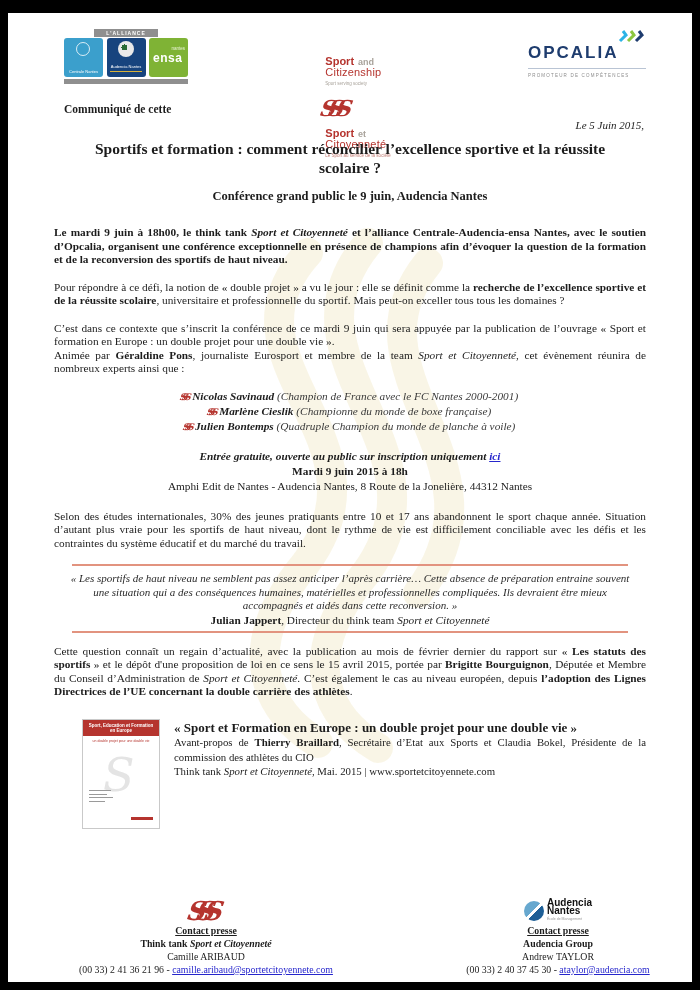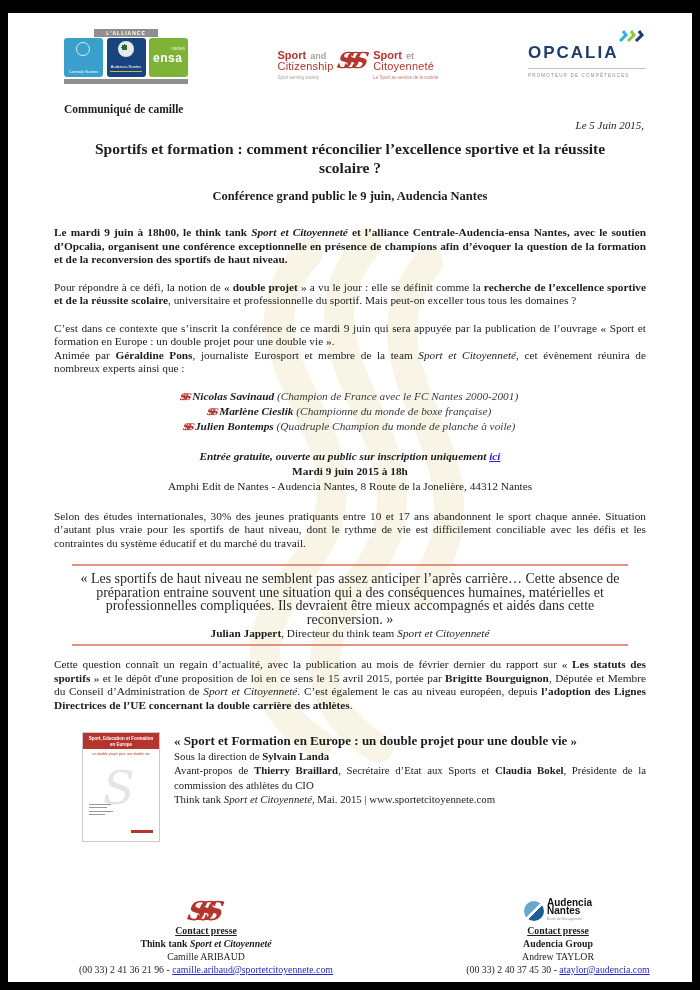--- a/index.html
+++ b/index.html
@@ -21,21 +21,21 @@
   .al-ensa { background:#7fb335; }
   .al-emblem { position:absolute; top:4px; left:12px; width:14px; height:14px; border:1px solid rgba(255,255,255,.8); border-radius:50%; }
   .al-globe { position:absolute; top:3px; left:11px; width:16px; height:16px; border-radius:50%; background:#e9e9e9;
     background-image:radial-gradient(circle at 40% 40%, #2a6b35 3px, transparent 3px); }
   .al-lbl { position:absolute; bottom:3px; width:100%; text-align:center; color:#fff; font-size:4px; line-height:5px; }
   .al-audencia .al-lbl { bottom:5px; border-bottom:1px solid #d8b23a; padding-bottom:2px; width:80%; left:10%; }
   .al-ensa-small { position:absolute; top:8px; right:3px; color:#eaf4d8; font-size:4.5px; }
   .al-ensa-big { position:absolute; top:13px; left:4px; color:#fff; font-size:12px; font-weight:bold; letter-spacing:.5px; }
   .al-bot { background:#8f8f8f; height:5px; margin-top:2px; }
 
-  .sc { display:flex; align-items:flex-start; gap:8px; margin-top:20px; }
+  .sc { display:flex; align-items:flex-start; gap:8px; margin-top:26px;flex-direction:column; }
   .sc-col { line-height:10px; }
   .sc-w1 { color:#b5342e; font-weight:bold; font-size:11px; font-family:"Liberation Sans",sans-serif; }
   .sc-sm { color:#a9a39b; font-weight:bold; font-size:9px; font-family:"Liberation Sans",sans-serif; }
   .sc-w2 { color:#b5342e; font-weight:normal; font-size:11px; font-family:"Liberation Sans",sans-serif; letter-spacing:.2px; }
   .sc-tag { font-size:4.5px; color:#a9a39b; font-family:"Liberation Sans",sans-serif; margin-top:2px; }
   .sc-tag-fr { color:#c07a72; }
   .sss { display:inline-flex; align-items:center; }
   .sss span { font-family:"DejaVu Serif",serif; font-style:italic; font-weight:bold; color:#b5342e; transform:skewX(-10deg); }
   .sss-hdr span { font-size:22px; margin:0 -4px; line-height:22px; }
   .sss-bullet span { font-size:9px; margin:0 -2px; line-height:9px; }
@@ -57,21 +57,21 @@
   p.body-p { font-size:11.3px; line-height:13.5px; margin-top:14px; }
   .experts { margin-top:13px; font-size:11.3px; line-height:15px; text-align:center; }
   .expert-name { font-weight:bold; font-style:italic; }
   .expert-desc { font-style:italic; color:#3a3a3a; }
 
   .event { text-align:center; margin-top:15px; font-size:11.3px; line-height:15px; }
   .link { color:#2626cc; text-decoration:underline; cursor:pointer; }
 
   .quote-block { margin-top:14px; }
   .rule { border-top:2px solid #e2937f; width:94%; margin:0 auto; }
-  .quote-text { text-align:center; font-size:14px; line-height:13.5px; padding:6px 14px 0; color:#2a2a2a; }
+  .quote-text { font-style:italic; text-align:center; font-size:11px; line-height:13.5px; padding:6px 14px 0; color:#2a2a2a; }
   .quote-attr { text-align:center; font-size:11.3px; margin:1px 0 5px; }
 
   .book { display:flex; gap:14px; margin-top:20px; align-items:flex-start; padding-left:28px; }
   .cover { width:78px; height:110px; background:#fff; border:1px solid #c9c9c9; position:relative; flex-shrink:0; font-family:"Liberation Sans",sans-serif; }
   .cover-band { background:#b5342e; color:#fff; font-size:4.5px; line-height:5.5px; text-align:center; padding:3px 2px 2px; font-weight:bold; }
   .cover-sub { color:#b5342e; font-size:3.5px; text-align:center; margin-top:3px; }
   .cover-s { position:absolute; top:28px; left:20px; font-size:46px; color:#e4e4e4; font-family:"DejaVu Serif",serif; font-style:italic; }
   .cover-lines { position:absolute; left:6px; bottom:26px; }
   .cover-lines div { height:1px; background:#9a9a9a; margin-top:2.5px; }
   .cover-pub { position:absolute; right:6px; bottom:8px; width:22px; height:3px; background:#b5342e; }
@@ -150,30 +150,30 @@
           <path d="M10 12 L16 6 L13 2" stroke="#8dc63f" stroke-width="3" fill="none"></path>
           <path d="M18 12 L24 6 L21 2" stroke="#1e3c6e" stroke-width="3" fill="none"></path>
         </svg>
         <div class="opc-name">OPCALIA</div>
         <div class="opc-rule"></div>
         <div class="opc-tag">PROMOTEUR DE COMPÉTENCES</div>
       </div>
     </div>
 
     <div class="docline">
-      <span class="doc-type">Communiqué de camille</span>
+      <span class="doc-type">Communiqué de cette</span>
     </div>
     <div class="date">Le 5 Juin 2015,</div>
 
     <h1>Sportifs et formation : comment réconcilier l’excellence sportive et la réussite scolaire ?</h1>
     <h2>Conférence grand public le 9 juin, Audencia Nantes</h2>
 
     <p class="body-p j" style="margin-top:22px;"><span style="font-weight: bold;">Le mardi 9 juin à 18h00, le think tank </span><span style="font-weight: bold; font-style: italic;">Sport et Citoyenneté</span><span style="font-weight: bold;"> et l’alliance Centrale-Audencia-ensa Nantes, avec le soutien d’Opcalia, organisent une conférence exceptionnelle en présence de champions afin d’évoquer la question de la formation et de la reconversion des sportifs de haut niveau.</span></p>
 
-    <p class="body-p j"><span>Pour répondre à ce défi, la notion de « </span><span style="font-weight: bold;">double projet</span><span> » a vu le jour : elle se définit comme la </span><span style="font-weight: bold;">recherche de l’excellence sportive et de la réussite scolaire</span><span>, universitaire et professionnelle du sportif. Mais peut-on exceller tous tous les domaines ?</span></p>
+    <p class="body-p j"><span>Pour répondre à ce défi, la notion de « </span><span style="font-weight: normal;">double projet</span><span> » a vu le jour : elle se définit comme la </span><span style="font-weight: bold;">recherche de l’excellence sportive et de la réussite scolaire</span><span>, universitaire et professionnelle du sportif. Mais peut-on exceller tous tous les domaines ?</span></p>
 
     <p class="body-p j"><span><span>C’est dans ce contexte que s’inscrit la conférence de ce mardi 9 juin qui sera appuyée par la publication de l’ouvrage « Sport et formation en Europe : un double projet pour une double vie ».</span></span><br>
     <span><span>Animée par </span><span style="font-weight: bold;">Géraldine Pons</span><span>, journaliste Eurosport et membre de la team </span><span style="font-style: italic;">Sport et Citoyenneté</span><span>, cet évènement réunira de nombreux experts ainsi que :</span></span></p>
 
     <div class="experts">
       <div>
         <span class="sss sss-bullet">
             <span>S</span>
             <span>S</span>
             <span>S</span>
@@ -229,22 +229,21 @@
         <div class="cover-lines">
           <div style="width:22px"></div>
             <div style="width:18px"></div>
             <div style="width:24px"></div>
             <div style="width:16px"></div>
         </div>
         <div class="cover-pub"></div>
       </div>
       <div class="book-info">
         <div class="book-title">« Sport et Formation en Europe : un double projet pour une double vie »</div>
-        <div><span>Sous la direction de </span><span style="font-weight: bold;">Sylvain Landa</span></div>
-        <div class="j"><span>Avant-propos de </span><span style="font-weight: bold;">Thierry Braillard</span><span>, Secrétaire d’Etat aux Sports et </span><span style="font-weight: bold;">Claudia Bokel</span><span>, Présidente de la commission des athlètes du CIO</span></div>
+        <div class="j"><span>Avant-propos de </span><span style="font-weight: bold;">Thierry Braillard</span><span>, Secrétaire d’Etat aux Sports et </span><span style="font-weight: normal;">Claudia Bokel</span><span>, Présidente de la commission des athlètes du CIO</span></div>
         <div><span>Think tank </span><span style="font-style: italic;">Sport et Citoyenneté</span><span>, Mai. 2015 | www.sportetcitoyennete.com</span></div>
       </div>
     </div>
   </div>
 
   <div class="footer">
     <div class="f-left">
       <div class="sss sss-ftr">
           <span>S</span>
           <span>S</span>

